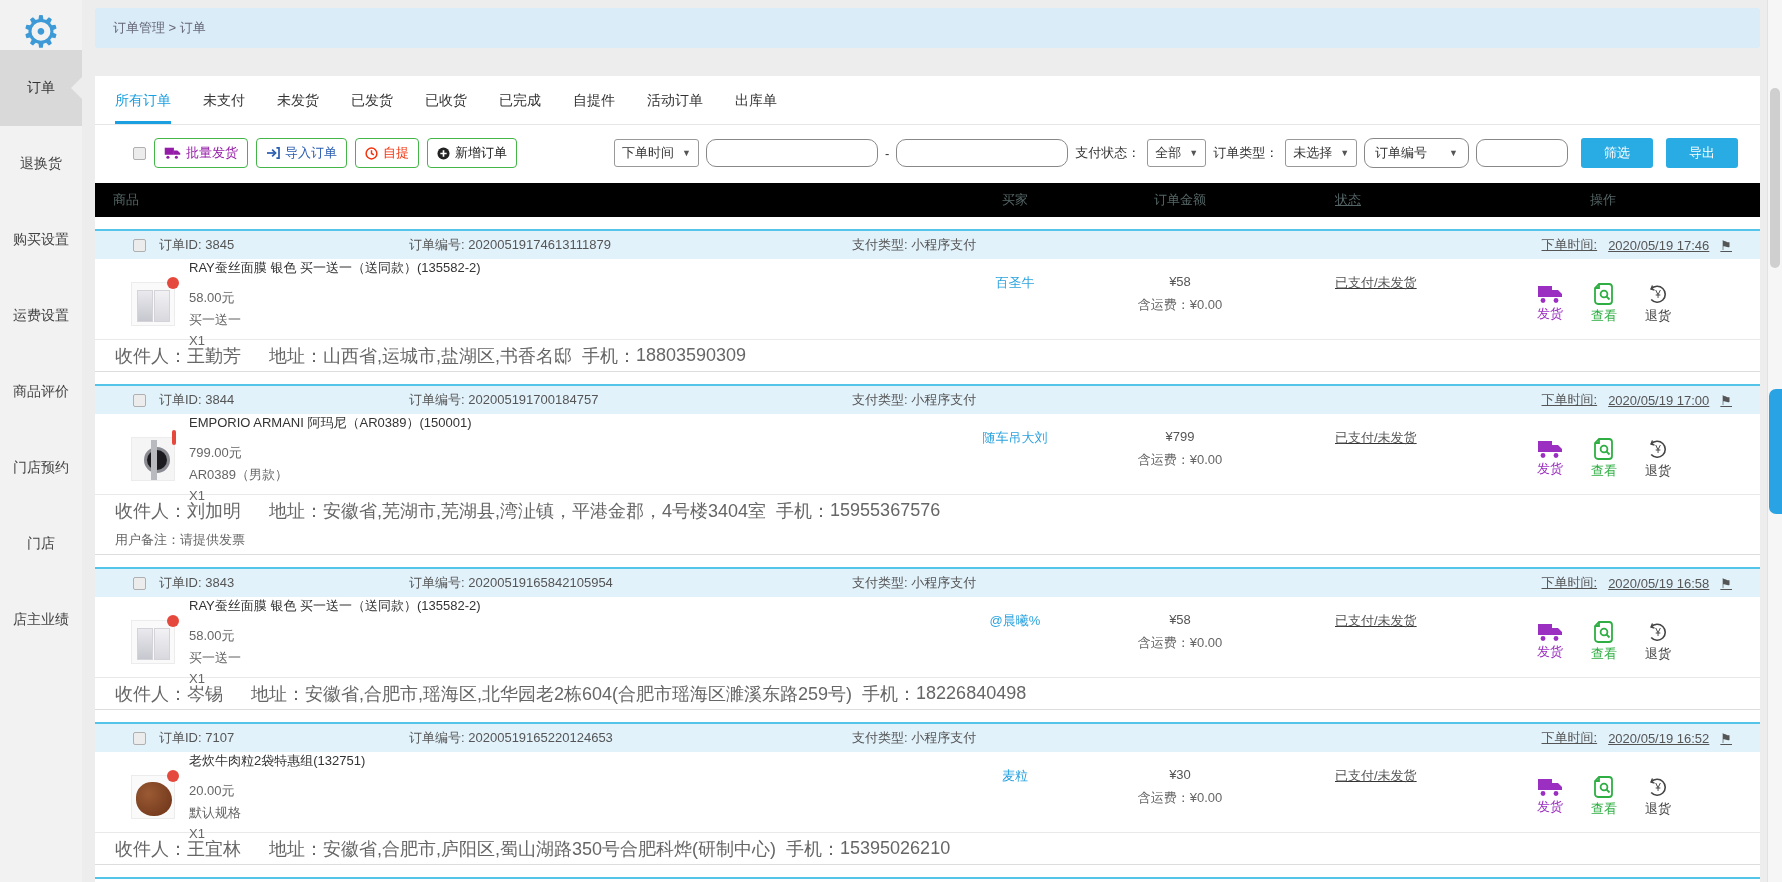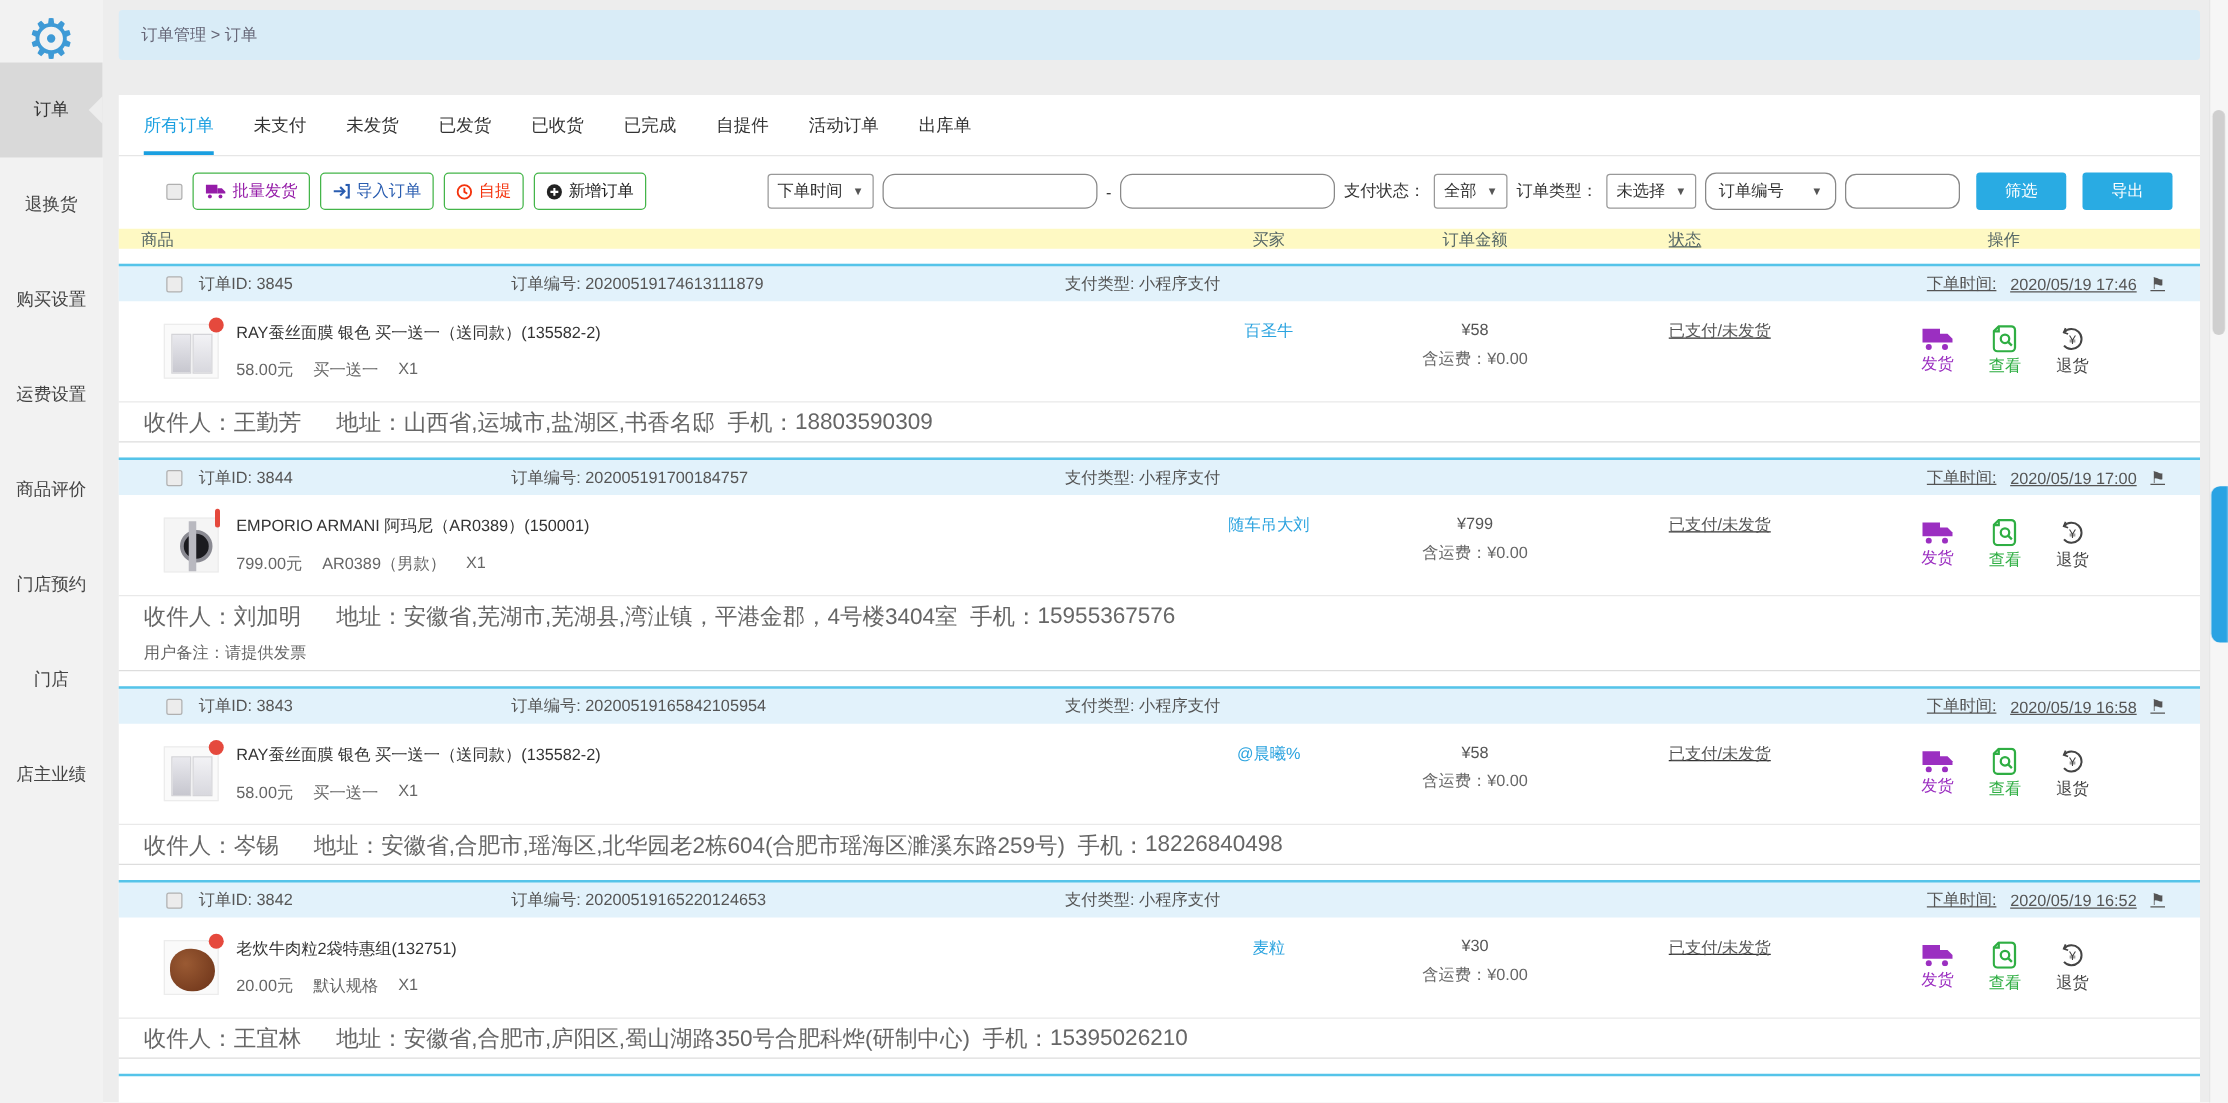--- a/index.html
+++ b/index.html
@@ -40,21 +40,21 @@
   .selectbox.round { border-radius:9px; border-color:#888; }
   .chev { font-size:9px; color:#555; }
   .rinput { height:28px; border:1px solid #888; border-radius:10px; outline:none; padding:0 8px;
     font-size:13px; background:#fff; }
   .w-date { width:172px; } .w-search { width:92px; border-radius:9px; }
   .flabel { color:#333; white-space:nowrap; }
   .blue-btn { background:#29abe3; color:#fff; border:none; border-radius:3px; padding:6px 23px;
     font-size:13px; cursor:pointer; margin-left:6px; }
   
   .grid { display:grid; grid-template-columns:1fr 160px 170px 250px 245px; }
-  .thead { background:#fef9c3; height:16px; align-items:center; margin-top:14px; color:#566; font-size:13px; }
+  .thead { background:#000000; height:34px; align-items:center; margin-top:14px; color:#566; font-size:13px; }
   .thead .c-prod { padding-left:18px; }
   .c-buyer { text-align:center; } .c-amount { text-align:center; }
   .c-status { padding-left:70px;text-decoration:underline; } .thead .c-ops { padding-left:75px; }
   
   .order { margin-top:12px; border-bottom:1px solid #dddddd; }
   .ohead { display:flex; align-items:center; height:30px; background:#e2f2fb;
     border-top:2px solid #55c4e9; font-size:13px; color:#555; }
   .ohead .cb { margin-left:38px; }
   .ohid { margin-left:13px; width:250px; } .ohno { width:443px; } .ohpay { flex:1; }
   .ohtime { margin-right:28px; display:flex; align-items:center; gap:11px;text-decoration:underline; }
@@ -69,21 +69,21 @@
   .thumb.watch { background:#f5f5f5; }
   .thumb.watch::before { content:""; position:absolute; left:12px; top:9px; width:20px; height:20px;
     border-radius:50%; background:#1b1b1f; border:3px solid #8a8a92; }
   .thumb.watch::after { content:""; position:absolute; left:19px; top:2px; width:6px; height:40px; background:#b9b9c0; z-index:-0; }
   .thumb.meat::before { content:""; position:absolute; left:4px; top:6px; width:36px; height:34px;
     border-radius:46% 54% 50% 50%; background:radial-gradient(circle at 35% 35%, #9a5a33, #6b3218); }
   .badge { position:absolute; top:-6px; right:-5px; width:12px; height:12px; background:#e5493d; border-radius:50%; }
   .badge.bar { width:4px; height:15px; border-radius:2px; top:-8px; right:-2px; }
   .pinfo { display:flex; flex-direction:column; gap:12px; }
   .pname { color:#333; font-size:13px; }
-  .pline { color:#666; font-size:13px; display:flex; gap:16px; }
+  .pline { color:#666; font-size:13px; display:flex; gap:4px;flex-direction:column; }
   .cell-top { padding-top:15px; }
   .buyer { color:#2ba3df; cursor:pointer; }
   .amount { color:#555; }
   .ship { color:#666; margin-top:7px; }
   .status { color:#555; }
   .ops { display:flex; align-items:center; gap:12px; padding-left:14px; }
   .act { display:flex; flex-direction:column; align-items:center; gap:2px; width:42px;
     font-size:13px; cursor:pointer; }
   .act svg { display:block; }
   .l-purple { color:#9b2fc1; } .l-green { color:#2fae43; } .l-dark { color:#444; }
@@ -432,21 +432,21 @@
         <span class="gap1">地址：</span>
           <span>安徽省,合肥市,瑶海区,北华园老2栋604(合肥市瑶海区濉溪东路259号)</span>
         <span class="gap2">手机：</span>
           <span>18226840498</span>
       </div>
     </div>
 
     <div class="order">
       <div class="ohead">
         <span class="cb"></span>
-        <span class="ohid"><span>订单ID:</span> <span>3842</span></span>
+        <span class="ohid"><span>订单ID:</span> <span>7107</span></span>
         <span class="ohno"><span>订单编号:</span> <span>20200519165220124653</span></span>
         <span class="ohpay"><span>支付类型:</span> <span>小程序支付</span></span>
         <span class="ohtime">
             <span>下单时间:</span> 
             <span>2020/05/19 16:52</span>
             <span class="flag">⚑</span>
           </span>
       </div>
       <div class="grid oprod">
         <div class="prodcell">

